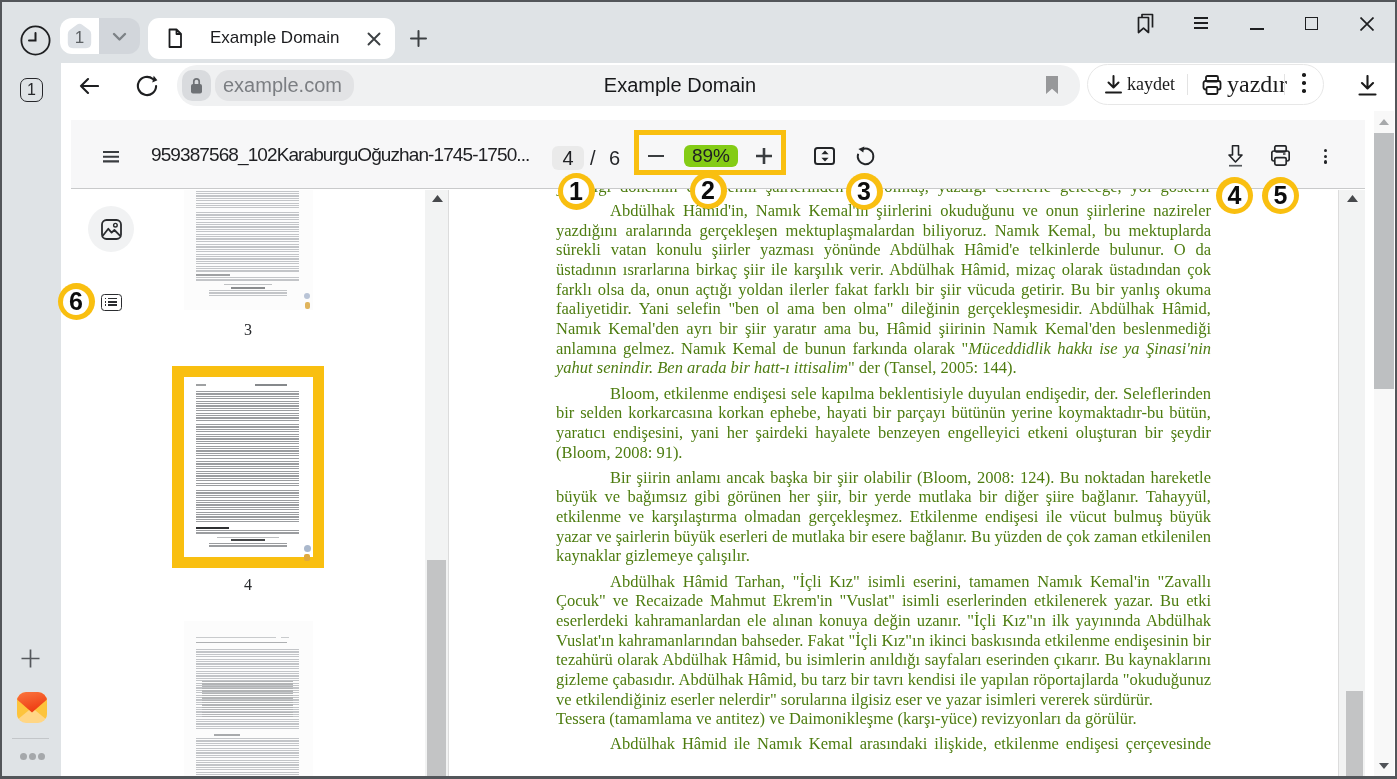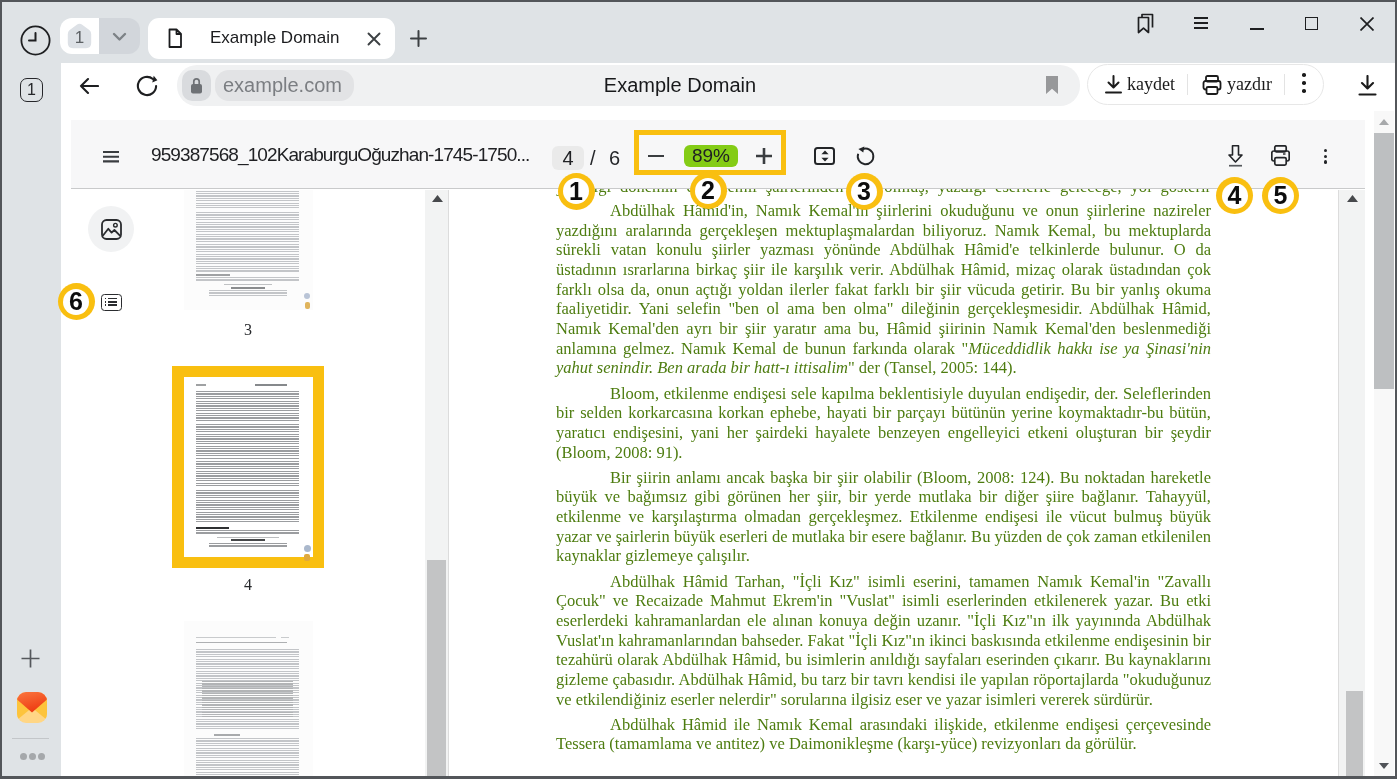--- a/index.html
+++ b/index.html
@@ -117,21 +117,21 @@
     <path d="M9.5 1 V12 M4.5 7.5 L9.5 12.5 L14.5 7.5" fill="none" stroke="#1b1b1b" stroke-width="2" stroke-linecap="round" stroke-linejoin="round"></path>
     <path d="M2 17.5 H17" stroke="#1b1b1b" stroke-width="2" stroke-linecap="round"></path>
   </svg>
   <div class="abs" style="left:39px;top:0;height:39px;display:flex;align-items:center;font-size:18px;color:#1b1b1b;">kaydet</div>
   <div class="abs" style="left:99px;top:9px;width:1px;height:21px;background:#e3e3e3;"></div>
   <svg class="abs" style="left:114px;top:10px" width="20" height="20" viewBox="0 0 20 20">
     <rect x="4" y="1" width="12" height="5.5" rx="1.5" fill="none" stroke="#1b1b1b" stroke-width="1.8"></rect>
     <rect x="1.5" y="6" width="17" height="8.5" rx="2" fill="none" stroke="#1b1b1b" stroke-width="1.8"></rect>
     <rect x="4.5" y="12" width="11" height="7" rx="1.5" fill="#fff" stroke="#1b1b1b" stroke-width="1.8"></rect>
   </svg>
-  <div class="abs" style="left:139px;top:0;height:39px;display:flex;align-items:center;font-size:18px;color:#1b1b1b;">yazdır</div>
+  <div class="abs" style="left:139px;top:0;height:39px;display:flex;align-items:center;font-size:24px;color:#1b1b1b;">yazdır</div>
   <div class="abs" style="left:196px;top:9px;width:1px;height:21px;background:#e3e3e3;"></div>
   <div class="abs" style="left:214px;top:7px;width:4px;height:25px;">
     <div class="abs" style="left:0;top:1px;width:3.6px;height:3.6px;border-radius:50%;background:#1b1b1b;"></div>
     <div class="abs" style="left:0;top:9px;width:3.6px;height:3.6px;border-radius:50%;background:#1b1b1b;"></div>
     <div class="abs" style="left:0;top:17px;width:3.6px;height:3.6px;border-radius:50%;background:#1b1b1b;"></div>
   </div>
 </div>
 
 <svg class="abs" style="left:1357px;top:75px" width="21" height="21" viewBox="0 0 21 21">
   <path d="M10.5 1 V13 M5 8 L10.5 13.5 L16 8" fill="none" stroke="#1b1b1b" stroke-width="2.1" stroke-linecap="round" stroke-linejoin="round"></path>
@@ -160,22 +160,22 @@
     <div class="ln">etkilenme ve karşılaştırma olmadan gerçekleşmez. Etkilenme endişesi ile vücut bulmuş büyük</div>
     <div class="ln">yazar ve şairlerin büyük eserleri de mutlaka bir esere bağlanır. Bu yüzden de çok zaman etkilenilen</div>
     <div class="ln last">kaynaklar gizlemeye çalışılır.</div>
     <div class="ln ind gap">Abdülhak Hâmid Tarhan, "İçli Kız" isimli eserini, tamamen Namık Kemal'in "Zavallı</div>
     <div class="ln">Çocuk" ve Recaizade Mahmut Ekrem'in "Vuslat" isimli eserlerinden etkilenerek yazar. Bu etki</div>
     <div class="ln">eserlerdeki kahramanlardan ele alınan konuya değin uzanır. "İçli Kız"ın ilk yayınında Abdülhak</div>
     <div class="ln">Vuslat'ın kahramanlarından bahseder. Fakat "İçli Kız"ın ikinci baskısında etkilenme endişesinin bir</div>
     <div class="ln">tezahürü olarak Abdülhak Hâmid, bu isimlerin anıldığı sayfaları eserinden çıkarır. Bu kaynaklarını</div>
     <div class="ln">gizleme çabasıdır. Abdülhak Hâmid, bu tarz bir tavrı kendisi ile yapılan röportajlarda "okuduğunuz</div>
     <div class="ln last">ve etkilendiğiniz eserler nelerdir" sorularına ilgisiz eser ve yazar isimleri vererek sürdürür.</div>
+    <div class="ln last">Tessera (tamamlama ve antitez) ve Daimonikleşme (karşı-yüce) revizyonları da görülür.</div>
     <div class="ln ind gap">Abdülhak Hâmid ile Namık Kemal arasındaki ilişkide, etkilenme endişesi çerçevesinde</div>
-    <div class="ln last">Tessera (tamamlama ve antitez) ve Daimonikleşme (karşı-yüce) revizyonları da görülür.</div>
   </div>
 
   <div class="abs" id="pdftb">
     <svg class="abs" style="left:32px;top:31px" width="16" height="12" viewBox="0 0 16 12">
       <path d="M0 1 H16 M0 5.7 H16 M0 10.4 H16" stroke="#3a3d40" stroke-width="2.1"></path>
     </svg>
     <div class="abs" style="left:80px;top:0;height:70px;display:flex;align-items:center;font-size:19px;letter-spacing:-0.9px;color:#202124;">959387568_102KaraburguOğuzhan-1745-1750...</div>
     <div class="abs" style="left:481px;top:26px;width:32px;height:24px;background:#eaeaea;border-radius:6px;display:flex;align-items:center;justify-content:center;font-size:20px;color:#202124;">4</div>
     <div class="abs" style="left:519px;top:27px;font-size:20px;color:#26282b;">/</div>
     <div class="abs" style="left:538px;top:27px;font-size:20px;color:#26282b;">6</div>

